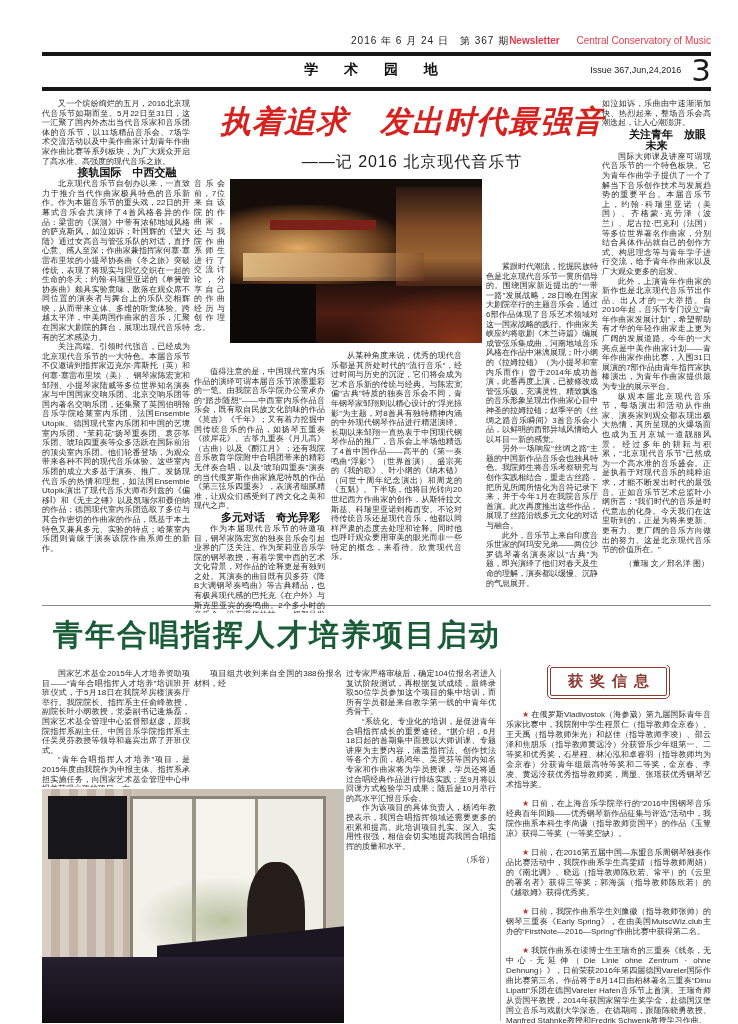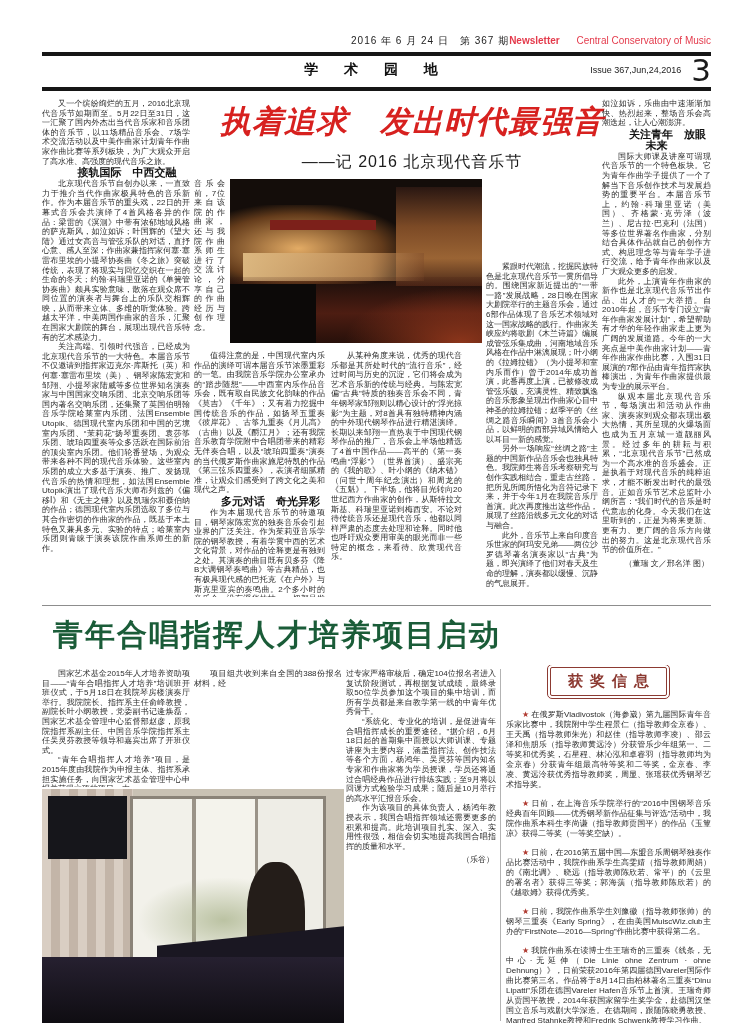--- a/index.html
+++ b/index.html
@@ -114,21 +114,21 @@
         <div class="p1-floor2"></div>
         <div class="p1-crowd"></div>
       </div>
 
       <div class="col" style="left:444px;top:163px;width:112px;height:334px;">
         <p class="bt">紧跟时代潮流，挖掘民族特色是北京现代音乐节一贯所倡导的。围绕国家新近提出的“一带一路”发展战略，28日晚在国家大剧院举行的主题音乐会，通过6部作品体现了音乐艺术领域对这一国家战略的践行。作曲家关峡应约将歌剧《木兰诗篇》编展成管弦乐集成曲，河南地域音乐风格在作品中淋漓展现；叶小纲的《拉姆拉错》（为小提琴和室内乐而作）曾于2014年成功首演，此番再度上演，已被修改成管弦乐版，充满灵性、精致飘逸的音乐形象呈现出作曲家心目中神圣的拉姆拉错；赵季平的《丝绸之路音乐瞬间》3首音乐会小品，以鲜明的西部异域风情给人以耳目一新的感觉。</p>
         <p class="bt">另外一场响应“丝绸之路”主题的中国新作品音乐会也独具特色。我院师生将音乐考察研究与创作实践相结合，重走古丝路，把所见所闻所悟化为音符记录下来，并于今年1月在我院音乐厅首演。此次再度推出这些作品，展现了丝路沿线多元文化的对话与融合。</p>
         <p class="bt">此外，音乐节上来自印度音乐世家的阿玛安兄弟——两位沙罗德琴著名演奏家以“古典”为题，即兴演绎了他们对春天及生命的理解，演奏都以缓慢、沉静的气息展开。</p>
       </div>
 
-      <div class="col" style="left:152px;top:252px;width:131px;height:246px;">
+      <div class="col" style="left:152px;top:268px;width:131px;height:246px;">
         <p class="bt">值得注意的是，中国现代室内乐作品的演绎可谓本届音乐节浓墨重彩的一笔。由我院音乐学院办公室承办的“踏步随想”——中西室内乐作品音乐会，既有取自民族文化韵味的作品《莫吉》《千年》；又有着力挖掘中国传统音乐的作品，如扬琴五重奏《彼岸花》、古筝九重奏《月儿高》（古曲）以及《酹江月》；还有我院音乐教育学院附中合唱团带来的精彩无伴奏合唱，以及“琥珀四重奏”演奏的当代俄罗斯作曲家施尼特凯的作品《第三弦乐四重奏》，表演者细腻精准，让观众们感受到了跨文化之美和现代之声。</p>
         <p class="subhd">多元对话　奇光异彩</p>
         <p class="bt">作为本届现代音乐节的特邀项目，钢琴家陈宏宽的独奏音乐会引起业界的广泛关注。作为茱莉亚音乐学院的钢琴教授，有着学贯中西的艺术文化背景，对作品的诠释更是有独到之处。其演奏的曲目既有贝多芬《降B大调钢琴奏鸣曲》等古典精品，也有极具现代感的巴托克《在户外》与斯克里亚宾的奏鸣曲。2个多小时的音乐会，没有浮华炫技，一切都是发自内心而诉诸于指尖的音乐，超凡脱俗、内敛沉静，带领观众开启又一次“朝圣之旅”。</p>
       </div>
 
       <div class="col" style="left:289px;top:252px;width:131px;height:246px;">
         <p class="bt">从某种角度来说，优秀的现代音乐都是其所处时代的“流行音乐”，经过时间与历史的沉淀，它们将会成为艺术音乐新的传统与经典。与陈宏宽偏“古典”特质的独奏音乐会不同，青年钢琴家邹翔则以精心设计的“浮光掠影”为主题，对8首具有独特精神内涵的中外现代钢琴作品进行精湛演绎。长期以来邹翔一直热衷于中国现代钢琴作品的推广，音乐会上半场他精选了4首中国作品——高平的《第一奏鸣曲“浮影”》（世界首演）、盛宗亮的《我的歌》、叶小纲的《纳木错》（问世十周年纪念演出）和周龙的《五魁》。下半场，他将目光转向20世纪西方作曲家的创作，从斯特拉文斯基、科瑞里亚诺到梅西安。不论对待传统音乐还是现代音乐，他都以同样严肃的态度去处理和诠释。同时他也呼吁观众要用审美的眼光而非一些特定的概念，来看待、欣赏现代音乐。</p>
       </div>
 
       <div class="col" style="left:560px;top:0;width:109px;height:500px;">

